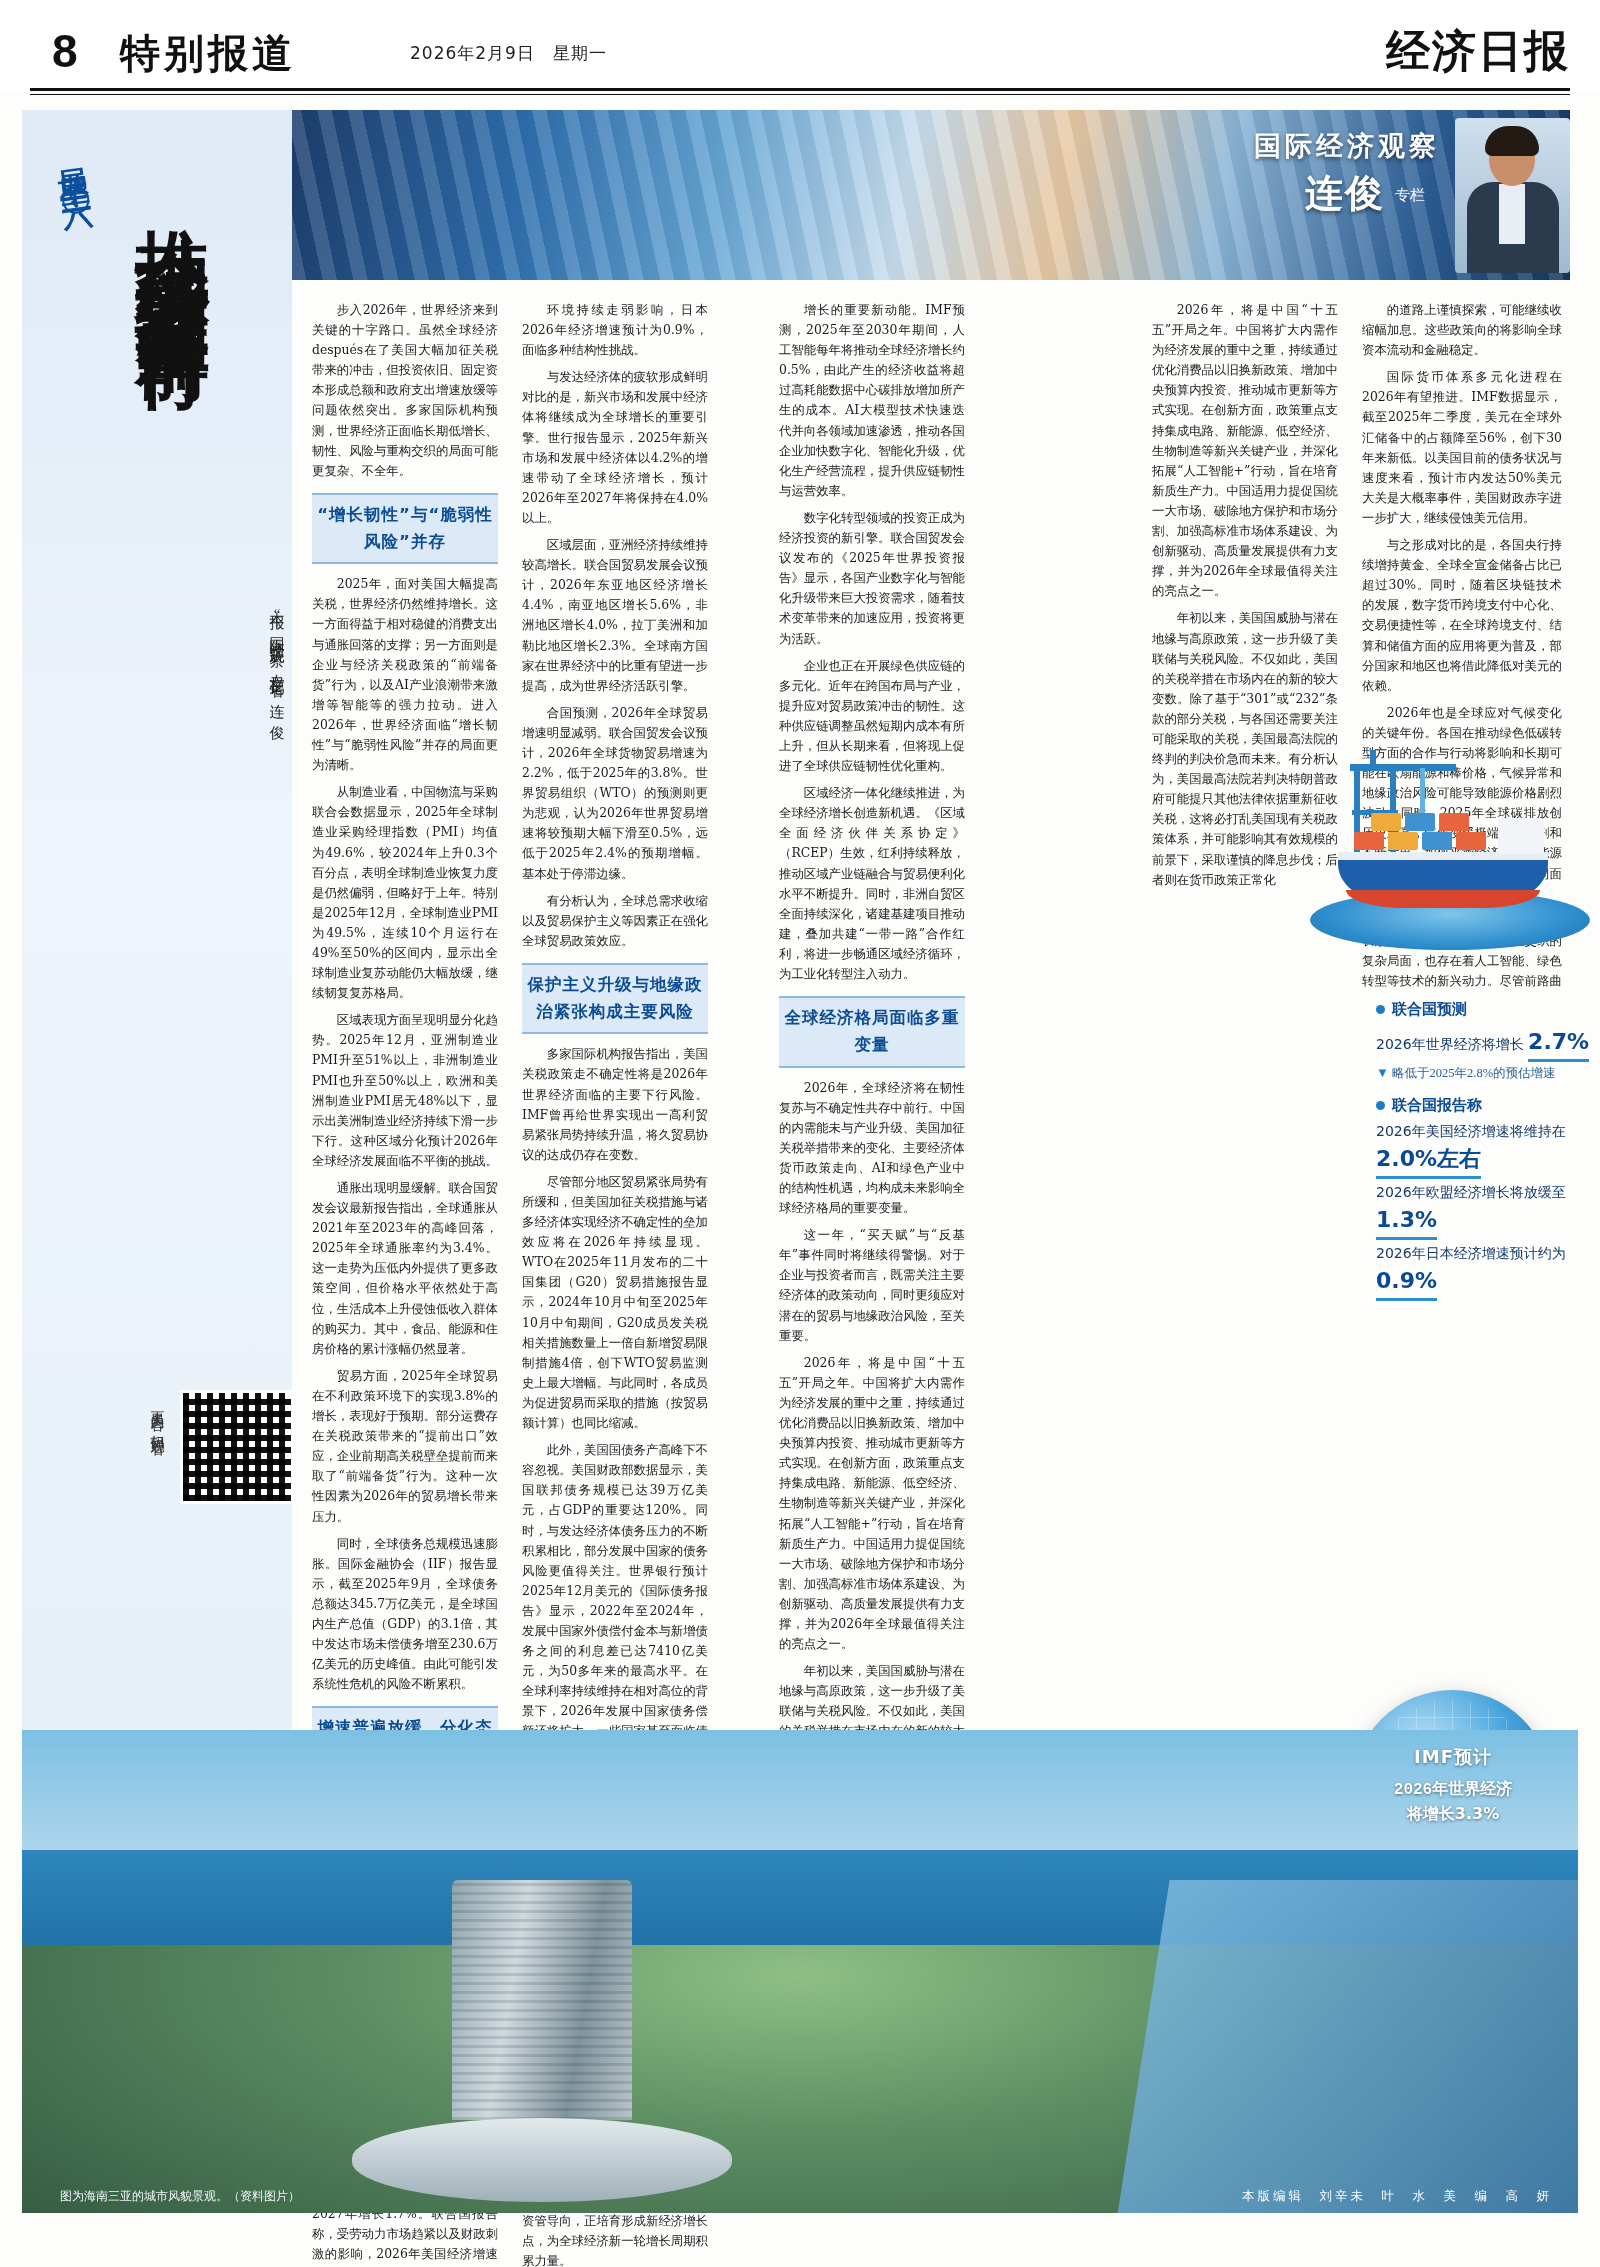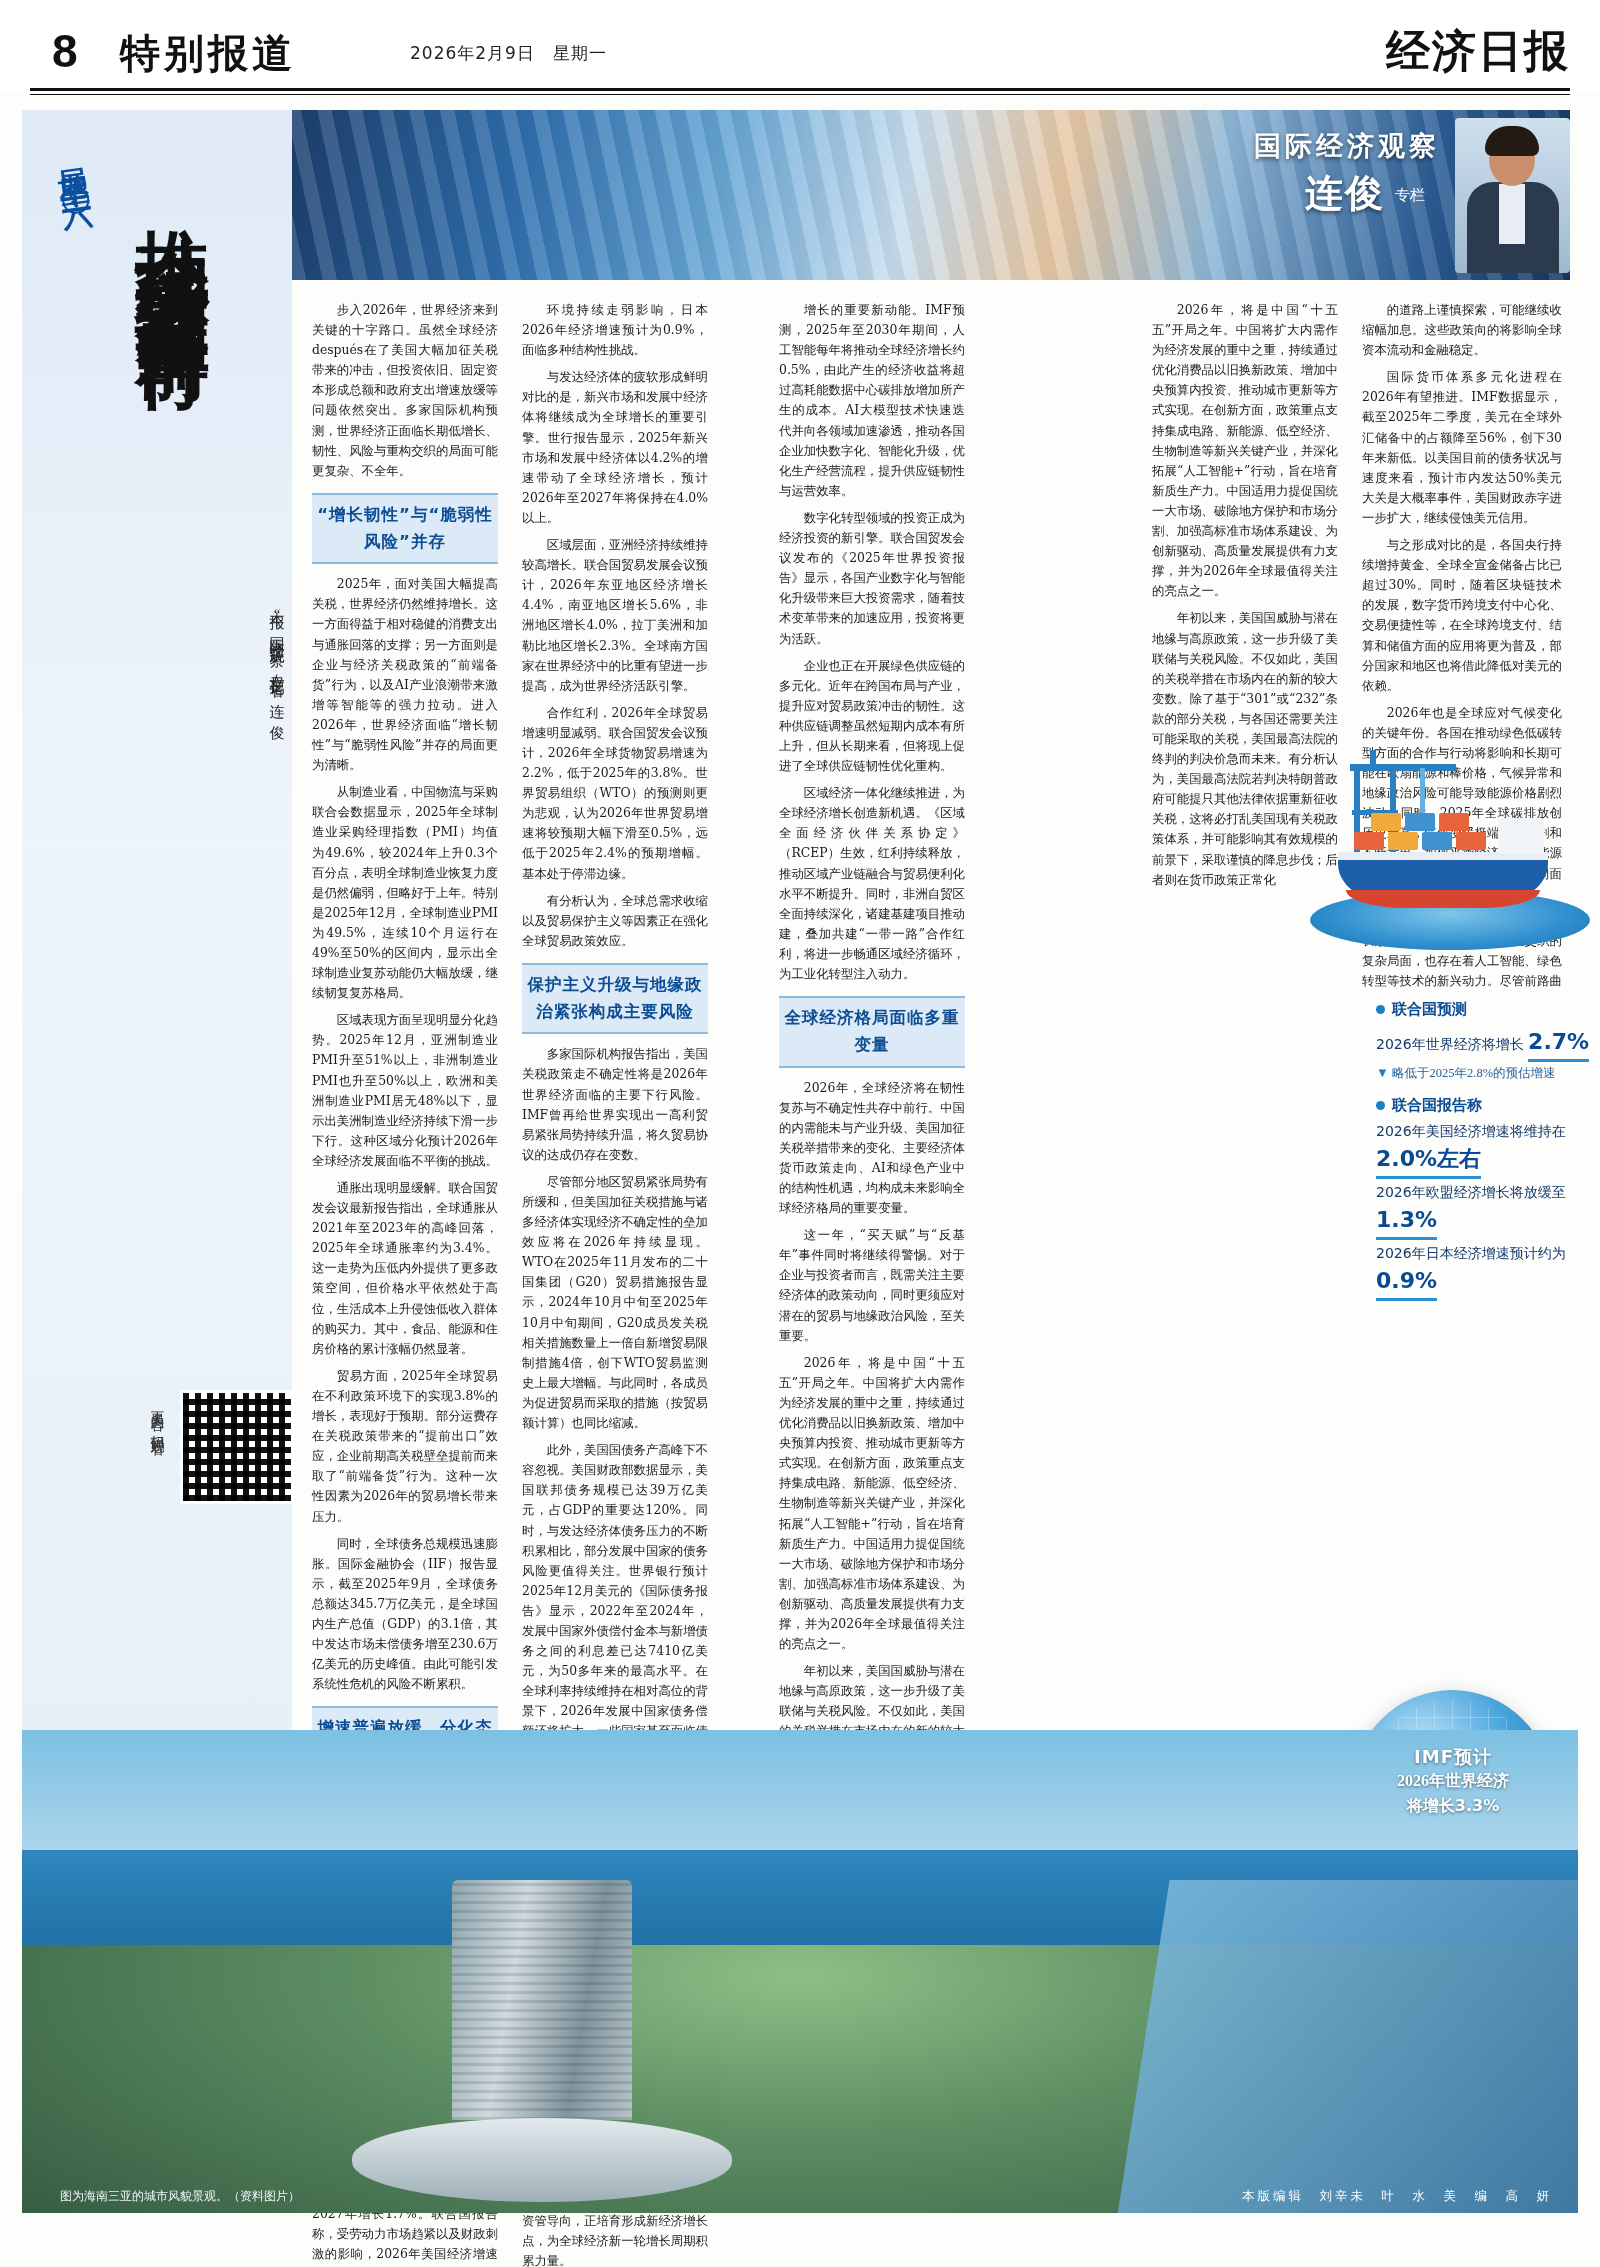--- a/index.html
+++ b/index.html
@@ -98,21 +98,21 @@
 
   
   .globe{position:absolute;left:1352px;top:1690px;width:200px;height:200px;border-radius:50%;
     background:radial-gradient(circle at 35% 30%,#bfe4f7 0%,#4aa5dd 45%,#0f5b96 100%);
     box-shadow:0 8px 22px rgba(0,0,0,.25);overflow:hidden;}
   .globe:before{content:"";position:absolute;inset:10px;border-radius:50%;
     background:repeating-linear-gradient(0deg,rgba(255,255,255,.25) 0 1px,transparent 1px 18px),
                repeating-linear-gradient(90deg,rgba(255,255,255,.25) 0 1px,transparent 1px 18px);}
   .imf-box{position:absolute;left:1368px;top:1745px;width:170px;text-align:center;color:#fff;z-index:3;}
   .imf-box .l1{font-size:18px;font-weight:bold;letter-spacing:1px;font-family:"DejaVu Sans",sans-serif;text-shadow:0 1px 3px rgba(0,0,0,.5);}
-  .imf-box .l2{font-size:16px;font-weight:bold;margin-top:2px;font-family:Liberation Serif, serif;text-shadow:0 1px 3px rgba(0,0,0,.5);}
+  .imf-box .l2{font-size:16px;font-weight:bold;margin-top:10px;font-family:Liberation Mono, monospace;text-shadow:0 1px 3px rgba(0,0,0,.5);}
   .imf-box .l3{font-size:16px;font-weight:bold;margin-top:4px;font-family:"DejaVu Sans",sans-serif;text-shadow:0 1px 3px rgba(0,0,0,.5);}
 
   
   .bottomphoto{position:absolute;left:22px;top:1730px;width:1556px;height:483px;overflow:hidden;
     background:linear-gradient(180deg,#6fb8dd 0%,#a8d3e9 22%,#6f9f72 45%,#4e7b58 70%,#3d5f49 100%);}
   .bp-sky{position:absolute;left:0;top:0;width:100%;height:160px;background:linear-gradient(180deg,#7cc0e3,#bcdcee);}
   .bp-sea{position:absolute;left:0;top:120px;width:100%;height:110px;background:linear-gradient(180deg,#2f87bd,#1e6ea3);}
   .bp-land{position:absolute;left:0;top:215px;width:100%;height:305px;
     background:radial-gradient(ellipse at 50% 10%,#8fbf86 0%,#5d8f63 40%,#32563f 100%);}
   .bp-tower{position:absolute;left:430px;top:150px;width:180px;height:240px;
@@ -170,21 +170,21 @@
     <span class="subhead">增速普遍放缓　分化态势加剧</span>
     <p>主要国际经济机构对2026年全球经济走势的预测均显示出放缓趋势。如IMF在1月19日发布的《世界经济展望报告》更新内容中指出，预计2026年世界经济增长3.3%；联合国在1月发布的《2026年世界经济形势与展望》报告则预测，2026年世界经济将增长2.7%，略低于2025年的增速。</p>
     <p>尽管增长放缓但主因包括贸易紧张局势、地缘政治冲突加剧等，还可能会全球经济活动造成更大压力。有分析指出，2026年可能是新兴成体经济体连续第五年增长放速，这表明全球经济尚未完全恢复是疫情前的增长轨道。</p>
     <p>发达经济体在2026年整体表现出增长乏力。IMF预测，2026年发达经济体增长增长1.8%，2027年增长1.7%。联合国报告称，受劳动力市场趋紧以及财政刺激的影响，2026年美国经济增速将维持在2.0%左右。由于美国高关税以及持续的地缘政治不确定性对出口构成压力，2026年欧盟经济增长将放缓至1.3%。受外部</p>
   </div>
 
   <div class="col" id="c2">
     <p>环境持续走弱影响，日本2026年经济增速预计为0.9%，面临多种结构性挑战。</p>
     <p>与发达经济体的疲软形成鲜明对比的是，新兴市场和发展中经济体将继续成为全球增长的重要引擎。世行报告显示，2025年新兴市场和发展中经济体以4.2%的增速带动了全球经济增长，预计2026年至2027年将保持在4.0%以上。</p>
     <p>区域层面，亚洲经济持续维持较高增长。联合国贸易发展会议预计，2026年东亚地区经济增长4.4%，南亚地区增长5.6%，非洲地区增长4.0%，拉丁美洲和加勒比地区增长2.3%。全球南方国家在世界经济中的比重有望进一步提高，成为世界经济活跃引擎。</p>
-    <p>合作红利，2026年全球贸易增速明显减弱。联合国贸发会议预计，2026年全球货物贸易增速为2.2%，低于2025年的3.8%。世界贸易组织（WTO）的预测则更为悲观，认为2026年世界贸易增速将较预期大幅下滑至0.5%，远低于2025年2.4%的预期增幅。基本处于停滞边缘。</p>
+    <p>合国预测，2026年全球贸易增速明显减弱。联合国贸发会议预计，2026年全球货物贸易增速为2.2%，低于2025年的3.8%。世界贸易组织（WTO）的预测则更为悲观，认为2026年世界贸易增速将较预期大幅下滑至0.5%，远低于2025年2.4%的预期增幅。基本处于停滞边缘。</p>
     <p>有分析认为，全球总需求收缩以及贸易保护主义等因素正在强化全球贸易政策效应。</p>
     <span class="subhead">保护主义升级与地缘政治紧张构成主要风险</span>
     <p>多家国际机构报告指出，美国关税政策走不确定性将是2026年世界经济面临的主要下行风险。IMF曾再给世界实现出一高利贸易紧张局势持续升温，将久贸易协议的达成仍存在变数。</p>
     <p>尽管部分地区贸易紧张局势有所缓和，但美国加征关税措施与诸多经济体实现经济不确定性的垒加效应将在2026年持续显现。WTO在2025年11月发布的二十国集团（G20）贸易措施报告显示，2024年10月中旬至2025年10月中旬期间，G20成员发关税相关措施数量上一倍自新增贸易限制措施4倍，创下WTO贸易监测史上最大增幅。与此同时，各成员为促进贸易而采取的措施（按贸易额计算）也同比缩减。</p>
     <p>此外，美国国债务产高峰下不容忽视。美国财政部数据显示，美国联邦债务规模已达39万亿美元，占GDP的重要达120%。同时，与发达经济体债务压力的不断积累相比，部分发展中国家的债务风险更值得关注。世界银行预计2025年12月美元的《国际债务报告》显示，2022年至2024年，发展中国家外债偿付金本与新增债务之间的利息差已达7410亿美元，为50多年来的最高水平。在全球利率持续维持在相对高位的背景下，2026年发展中国家债务偿额还将扩大，一些国家甚至面临债务偿债压力危机。</p>
     <p>地缘政治风险在2026年将继续对全球经济构成严重威胁。世界经济论坛过去其他《2026年全球风险报告》显示，地缘政治冲突成为2026年首要风险，而武装冲突、极端天气、社会极化以及虚假信息等风险也位列前茅。</p>
     <p>此外，资产泡沫风险也需要引起警惕。全球人工智能市场活跃，但在在资产泡沫风险，尤其是科技股估值偏高，非银行金融机构风险上升。</p>
     <span class="subhead">人工智能加速渗透实体经济</span>
     <p>尽管面临美国加征关税冲击、保护主义升级等因素限制，但以AI为代表的技术革命也在加速渗透实体经济，在新一轮科技和产业变革中，数字化转型与绿色转型投资管导向，正培育形成新经济增长点，为全球经济新一轮增长周期积累力量。</p>
 

